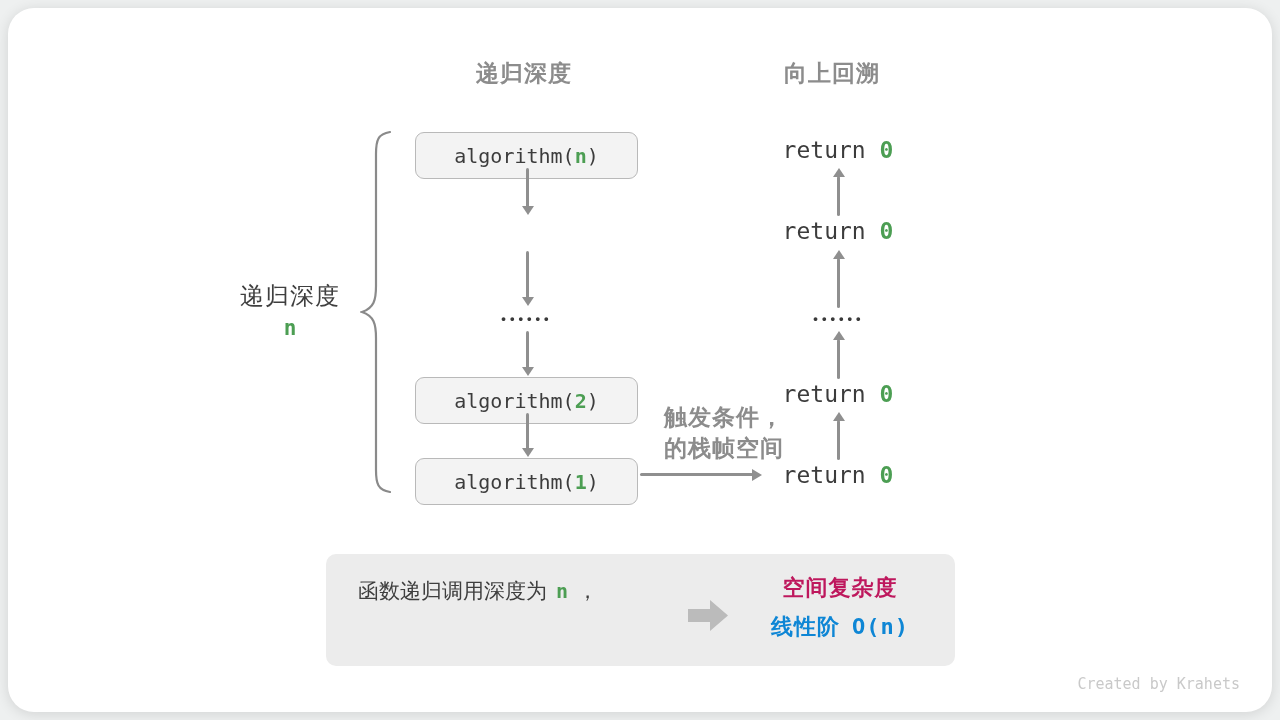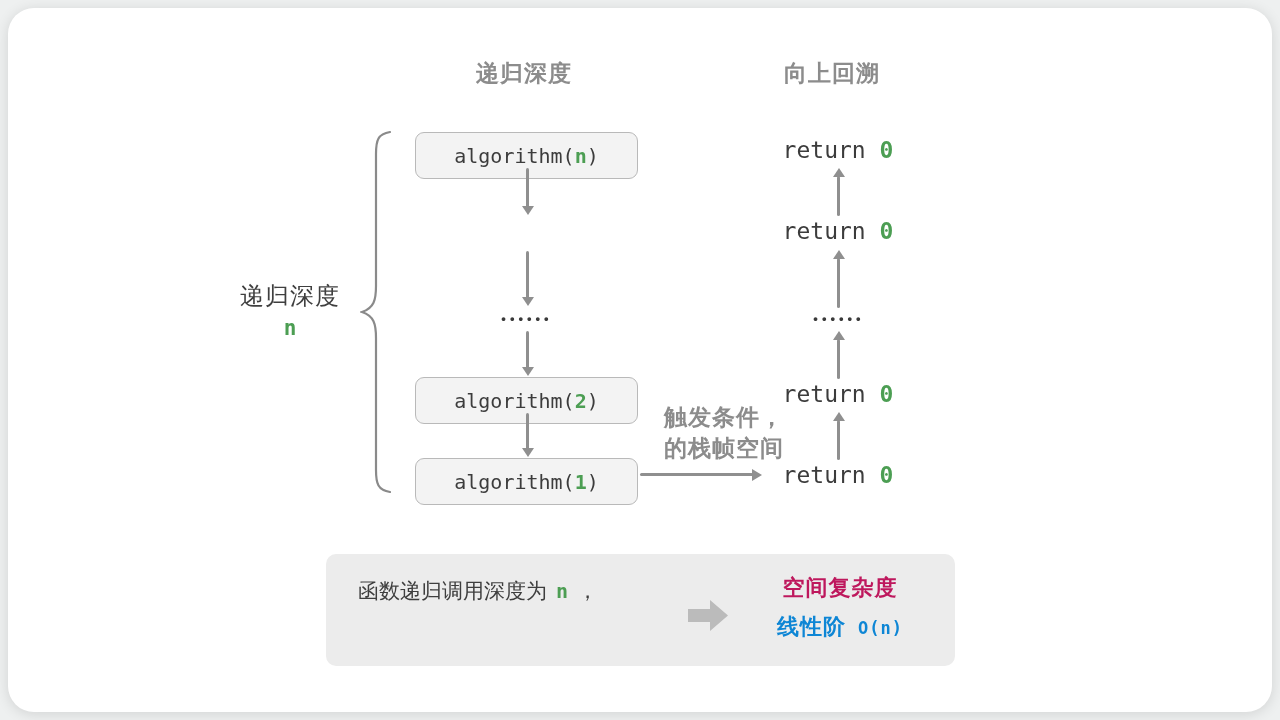--- a/index.html
+++ b/index.html
@@ -73,21 +73,21 @@
            background:var(--panel-fill); border-radius:10px; }
   .sum-line1 { position:absolute; left:358px; top:577px; font-size:21px; color:#3e3e3e; }
   .sum-line2 { position:absolute; left:364px; top:613px; font-size:21px; color:#3e3e3e; }
   .sum-line1 .mono, .sum-line2 .mono { font-size:20px; }
   .vsp { margin:0 9px; }
   .block-arrow { position:absolute; left:688px; top:600px; }
   .sum-title { position:absolute; left:740px; top:573px; width:200px; text-align:center;
                font-size:22px; font-weight:700; color:#be185d; letter-spacing:1px; }
   .sum-result { position:absolute; left:725px; top:612px; width:230px; text-align:center;
                 font-size:22px; font-weight:700; color:var(--blue); letter-spacing:1px; }
-  .sum-result .mono { margin-left:12px; font-size:17px; }
+  .sum-result .mono { margin-left:12px; font-size:22px; }
 
   .credit { position:absolute; left:1020px; top:675px; width:220px; text-align:right;
             font-family:"DejaVu Sans Mono", monospace; font-size:15px; color:var(--credit-gray); }
 </style>
 </head>
 <body>
 
 <div class="stage">
   <div class="card"></div>
 
@@ -139,13 +139,14 @@
     <span>函数递归调用深度为</span><span class="g mono vsp">n</span><span>，</span>
   </div>
   <svg class="block-arrow" width="40" height="31" viewBox="0 0 40 31">
     <polygon points="0,9 22,9 22,0 40,15.5 22,31 22,22 0,22" fill="#bbbbbb"></polygon>
   </svg>
   <div class="sum-title">空间复杂度</div>
   <div class="sum-result">
     <span>线性阶</span><span class="mono"><span>O(</span><span>n</span><span>)</span></span>
   </div>
 
+  <div class="credit">Created by Krahets</div>
 </div>
 
 </body></html>

